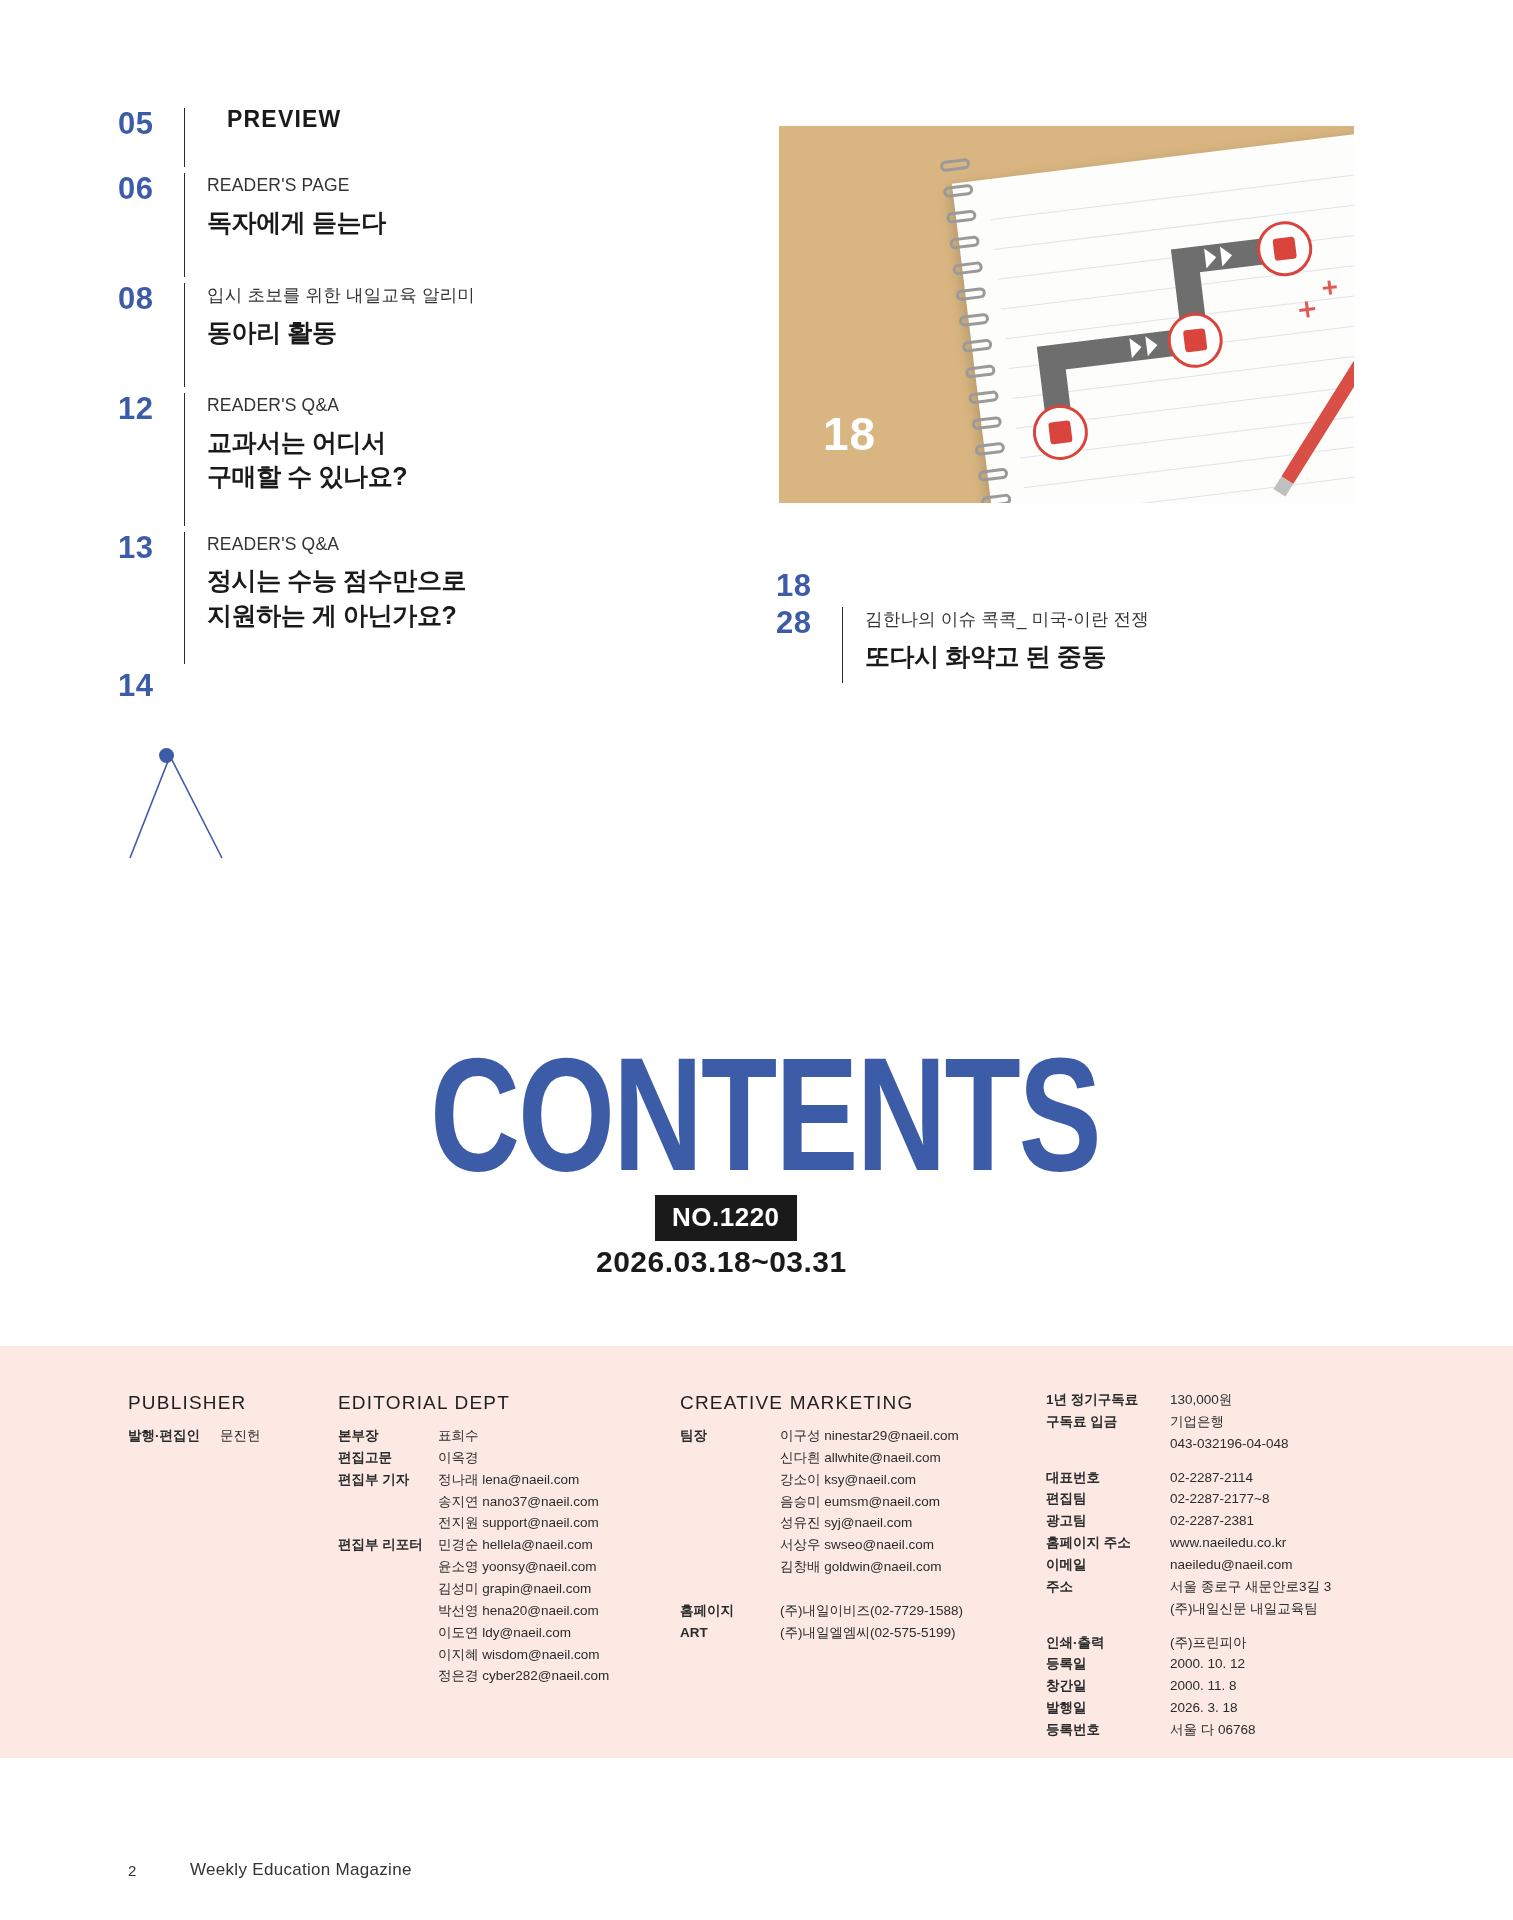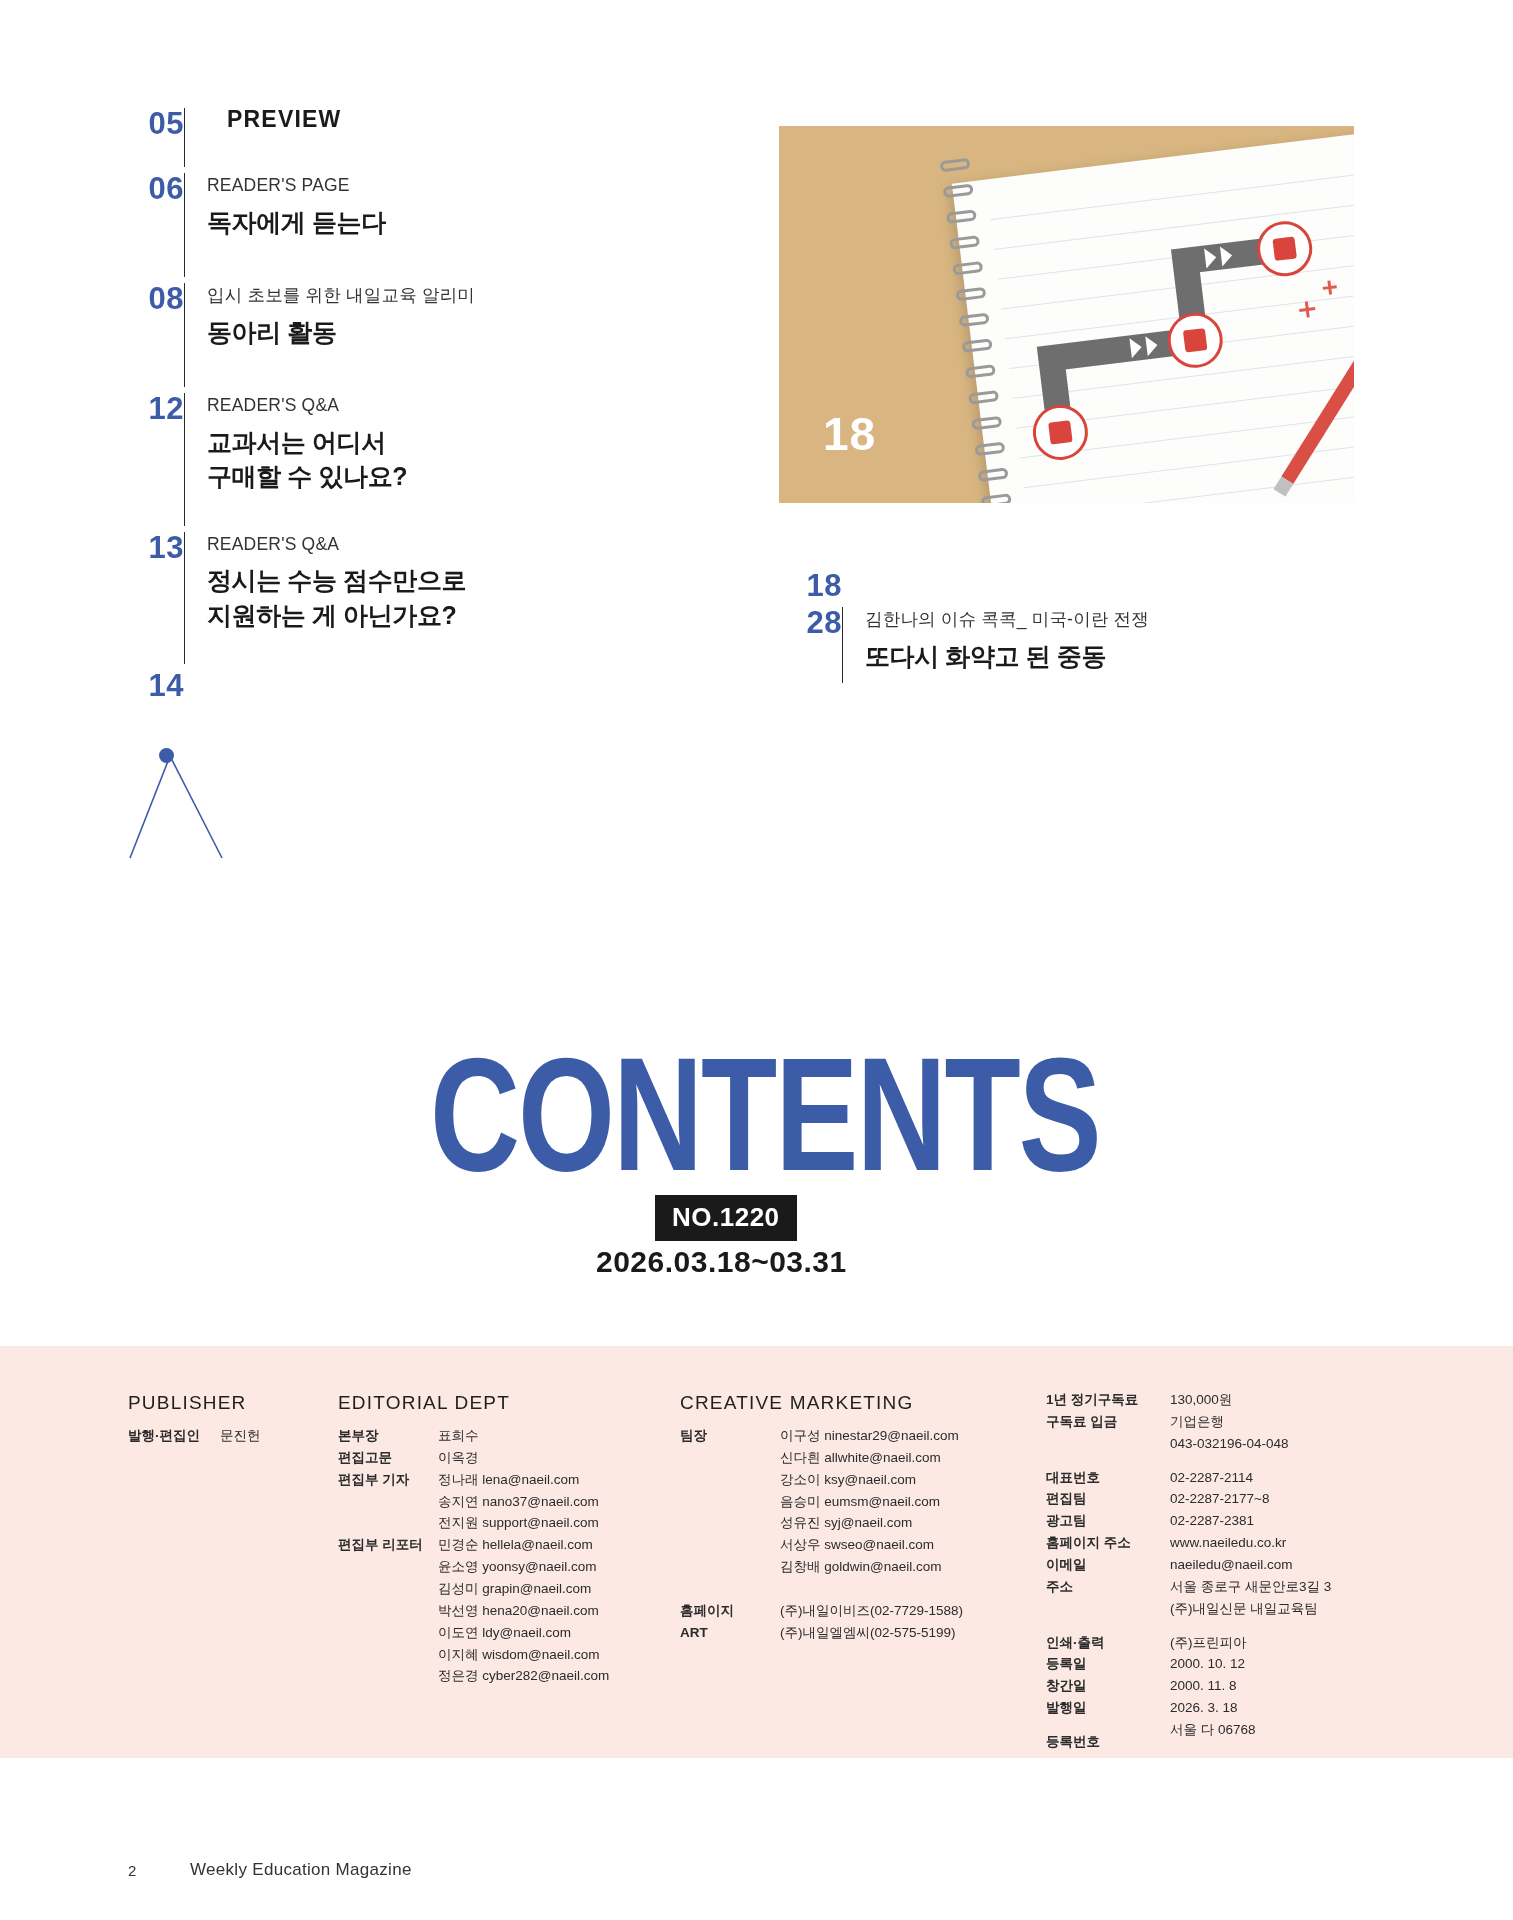--- a/index.html
+++ b/index.html
@@ -9,21 +9,21 @@
     background: #ffffff;
     font-family: "Liberation Sans", sans-serif;
     color: #231f20;
   }
   .page { position: relative; width: 1513px; height: 1920px; overflow: hidden; }
 
   
   .toc-left { position: absolute; left: 118px; top: 108px; width: 500px; }
   .toc-item { position: relative; display: flex; padding-bottom: 6px; }
   .toc-num {
-    width: 66px; text-align: right; flex: none;
+    width: 66px; text-align: left; flex: none;
     font-family: "Liberation Sans", sans-serif;
     font-size: 31px; font-weight: bold; color: #3d5ca8; letter-spacing: 0.5px;
     line-height: 1;
   }
   .toc-body { border-left: 1.6px solid #2a2a2a; padding-left: 22px; padding-bottom: 30px; }
   .toc-item:last-child .toc-body { border-left: 1.6px solid #2a2a2a; }
   .kicker { font-size: 17.5px; color: #333; letter-spacing: 0.2px; line-height: 1.4; }
   .title-lg {
     font-size: 25px; font-weight: bold; color: #1a1a1a; line-height: 1.38;
     margin-top: 7px; letter-spacing: -0.4px;
@@ -433,21 +433,21 @@
         </div>
       <div class="kv">
           <span class="k" style="width:124px;">창간일</span>
           <span>2000. 11. 8</span>
         </div>
       <div class="kv">
           <span class="k" style="width:124px;">발행일</span>
           <span>2026. 3. 18</span>
         </div>
       <div class="kv">
-          <span class="k" style="width:124px;margin-top:12px;">등록번호</span>
+          <span class="k" style="width:124px;">등록번호</span>
           <span>서울 다 06768</span>
         </div>
     </div>
   </div>
 
   <div class="footer-pg">2</div>
   <div class="footer-txt">Weekly Education Magazine</div>
 
 </div>
 

